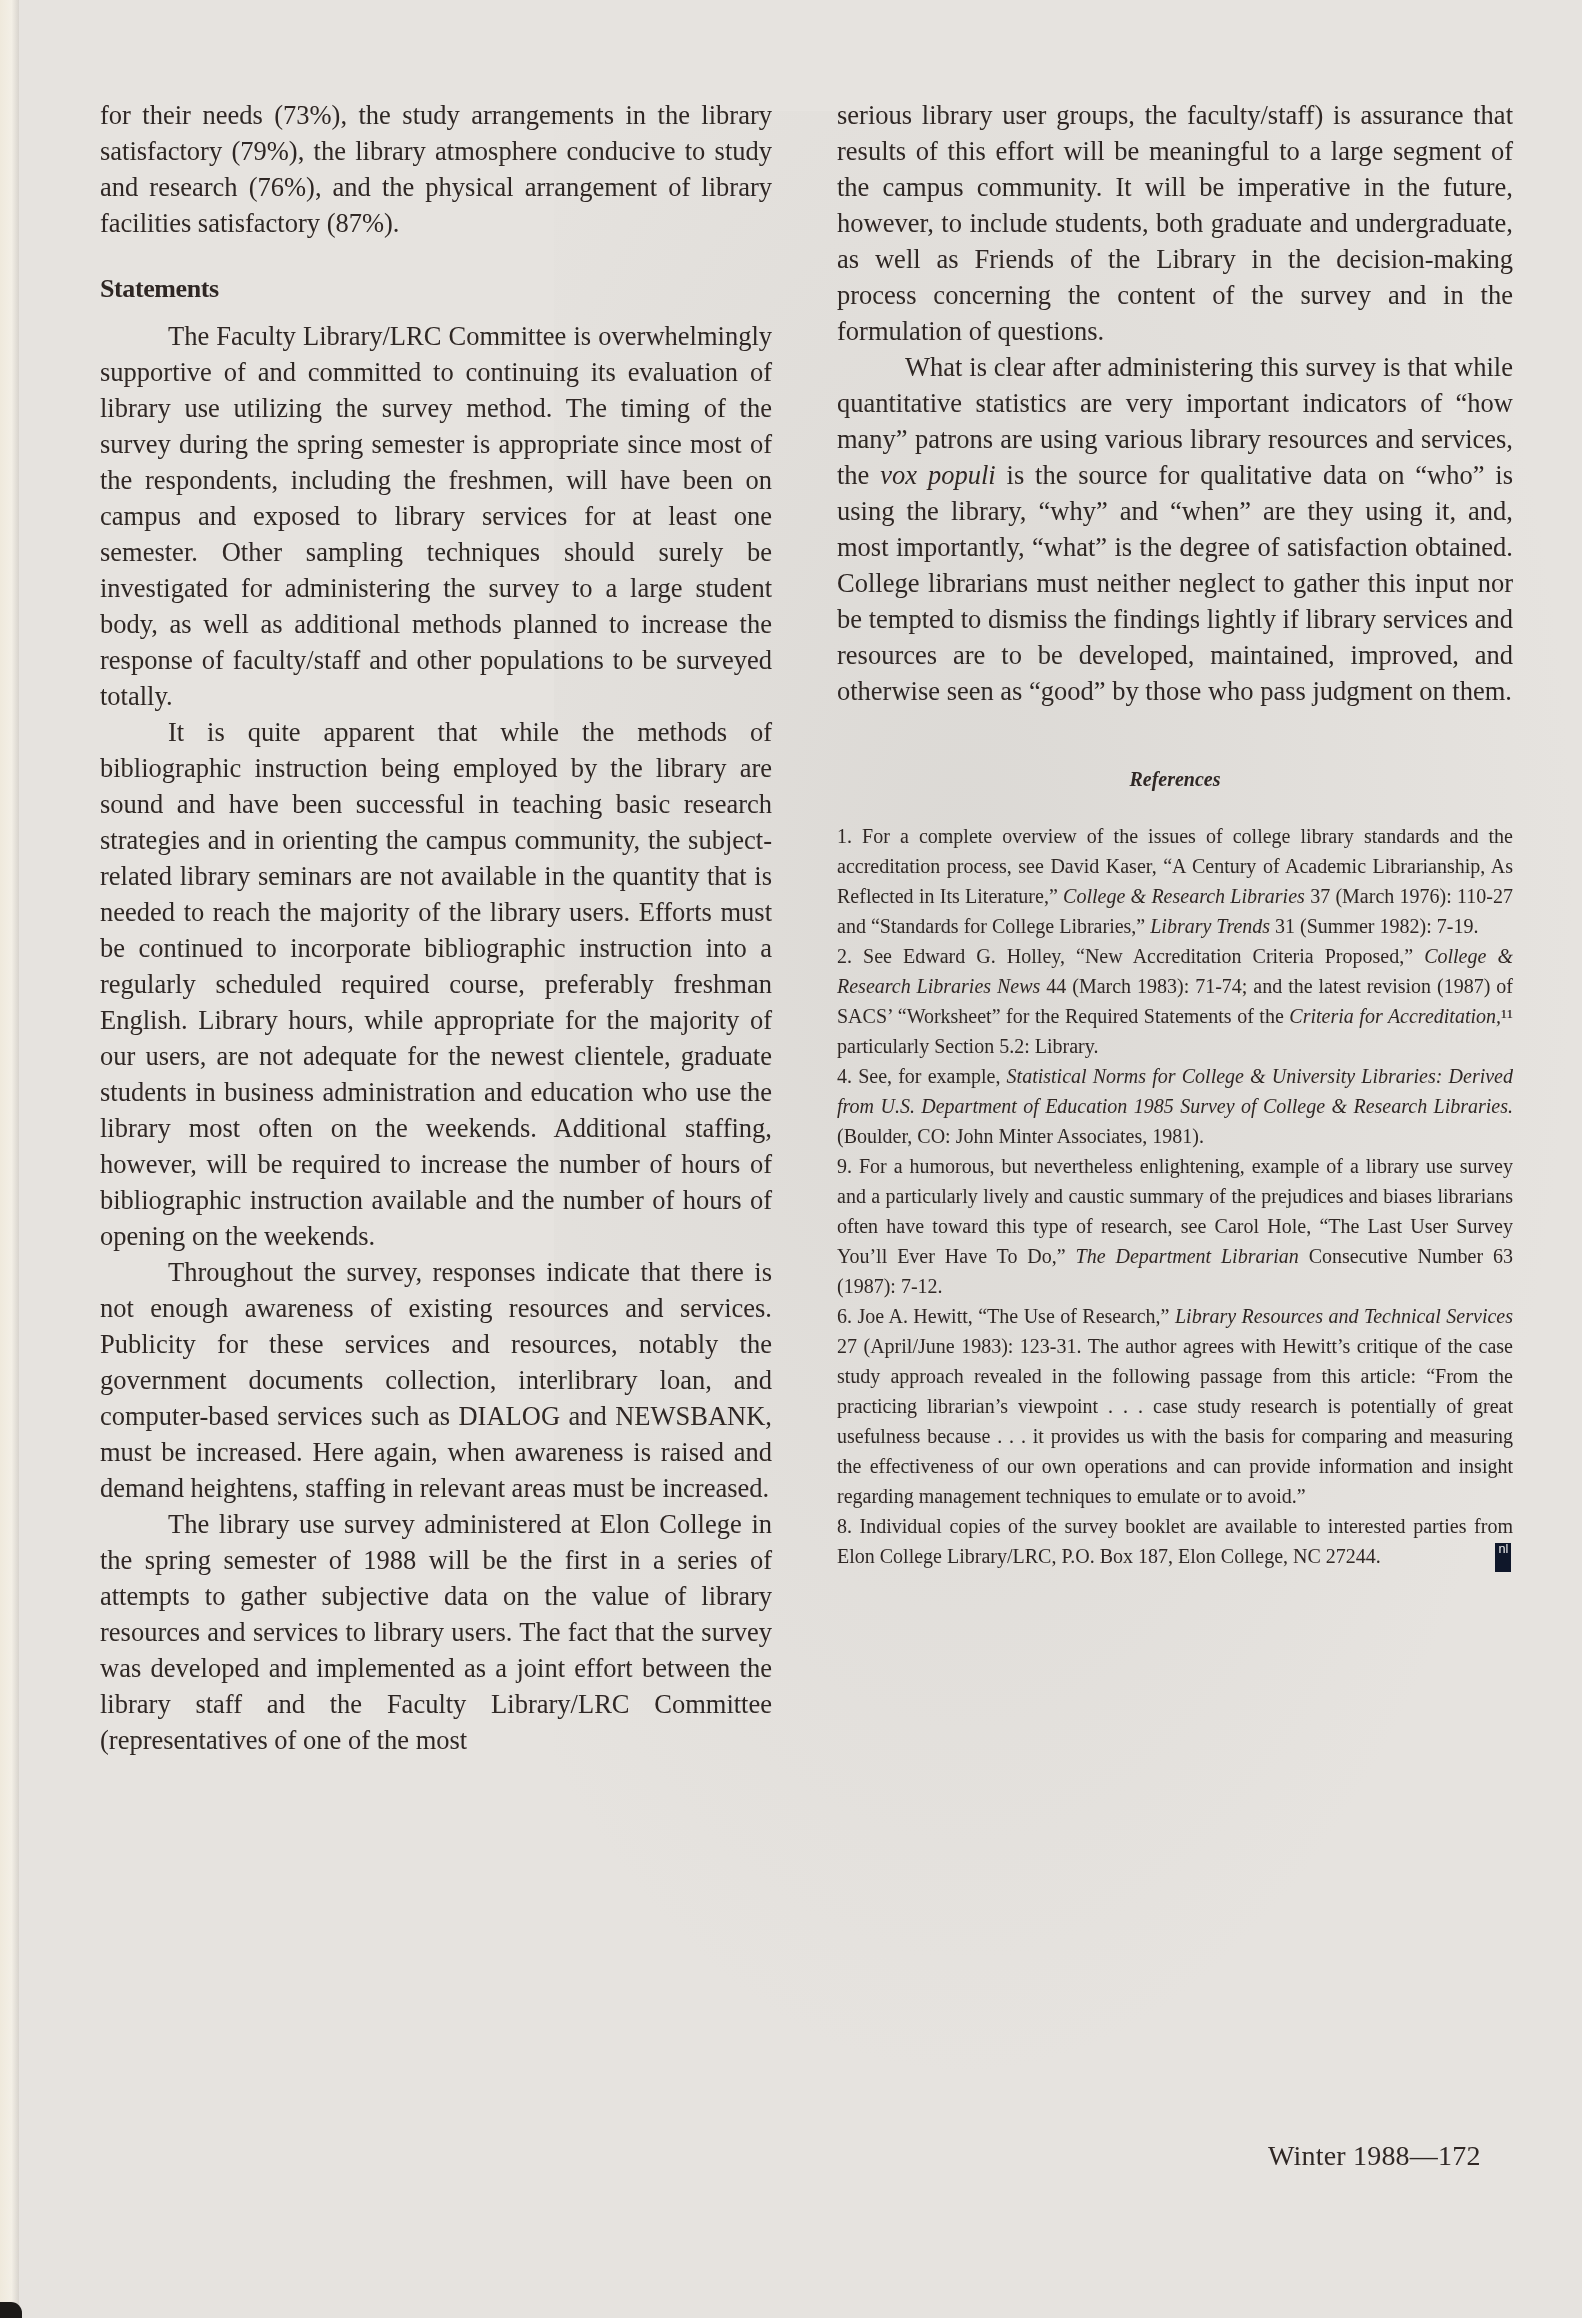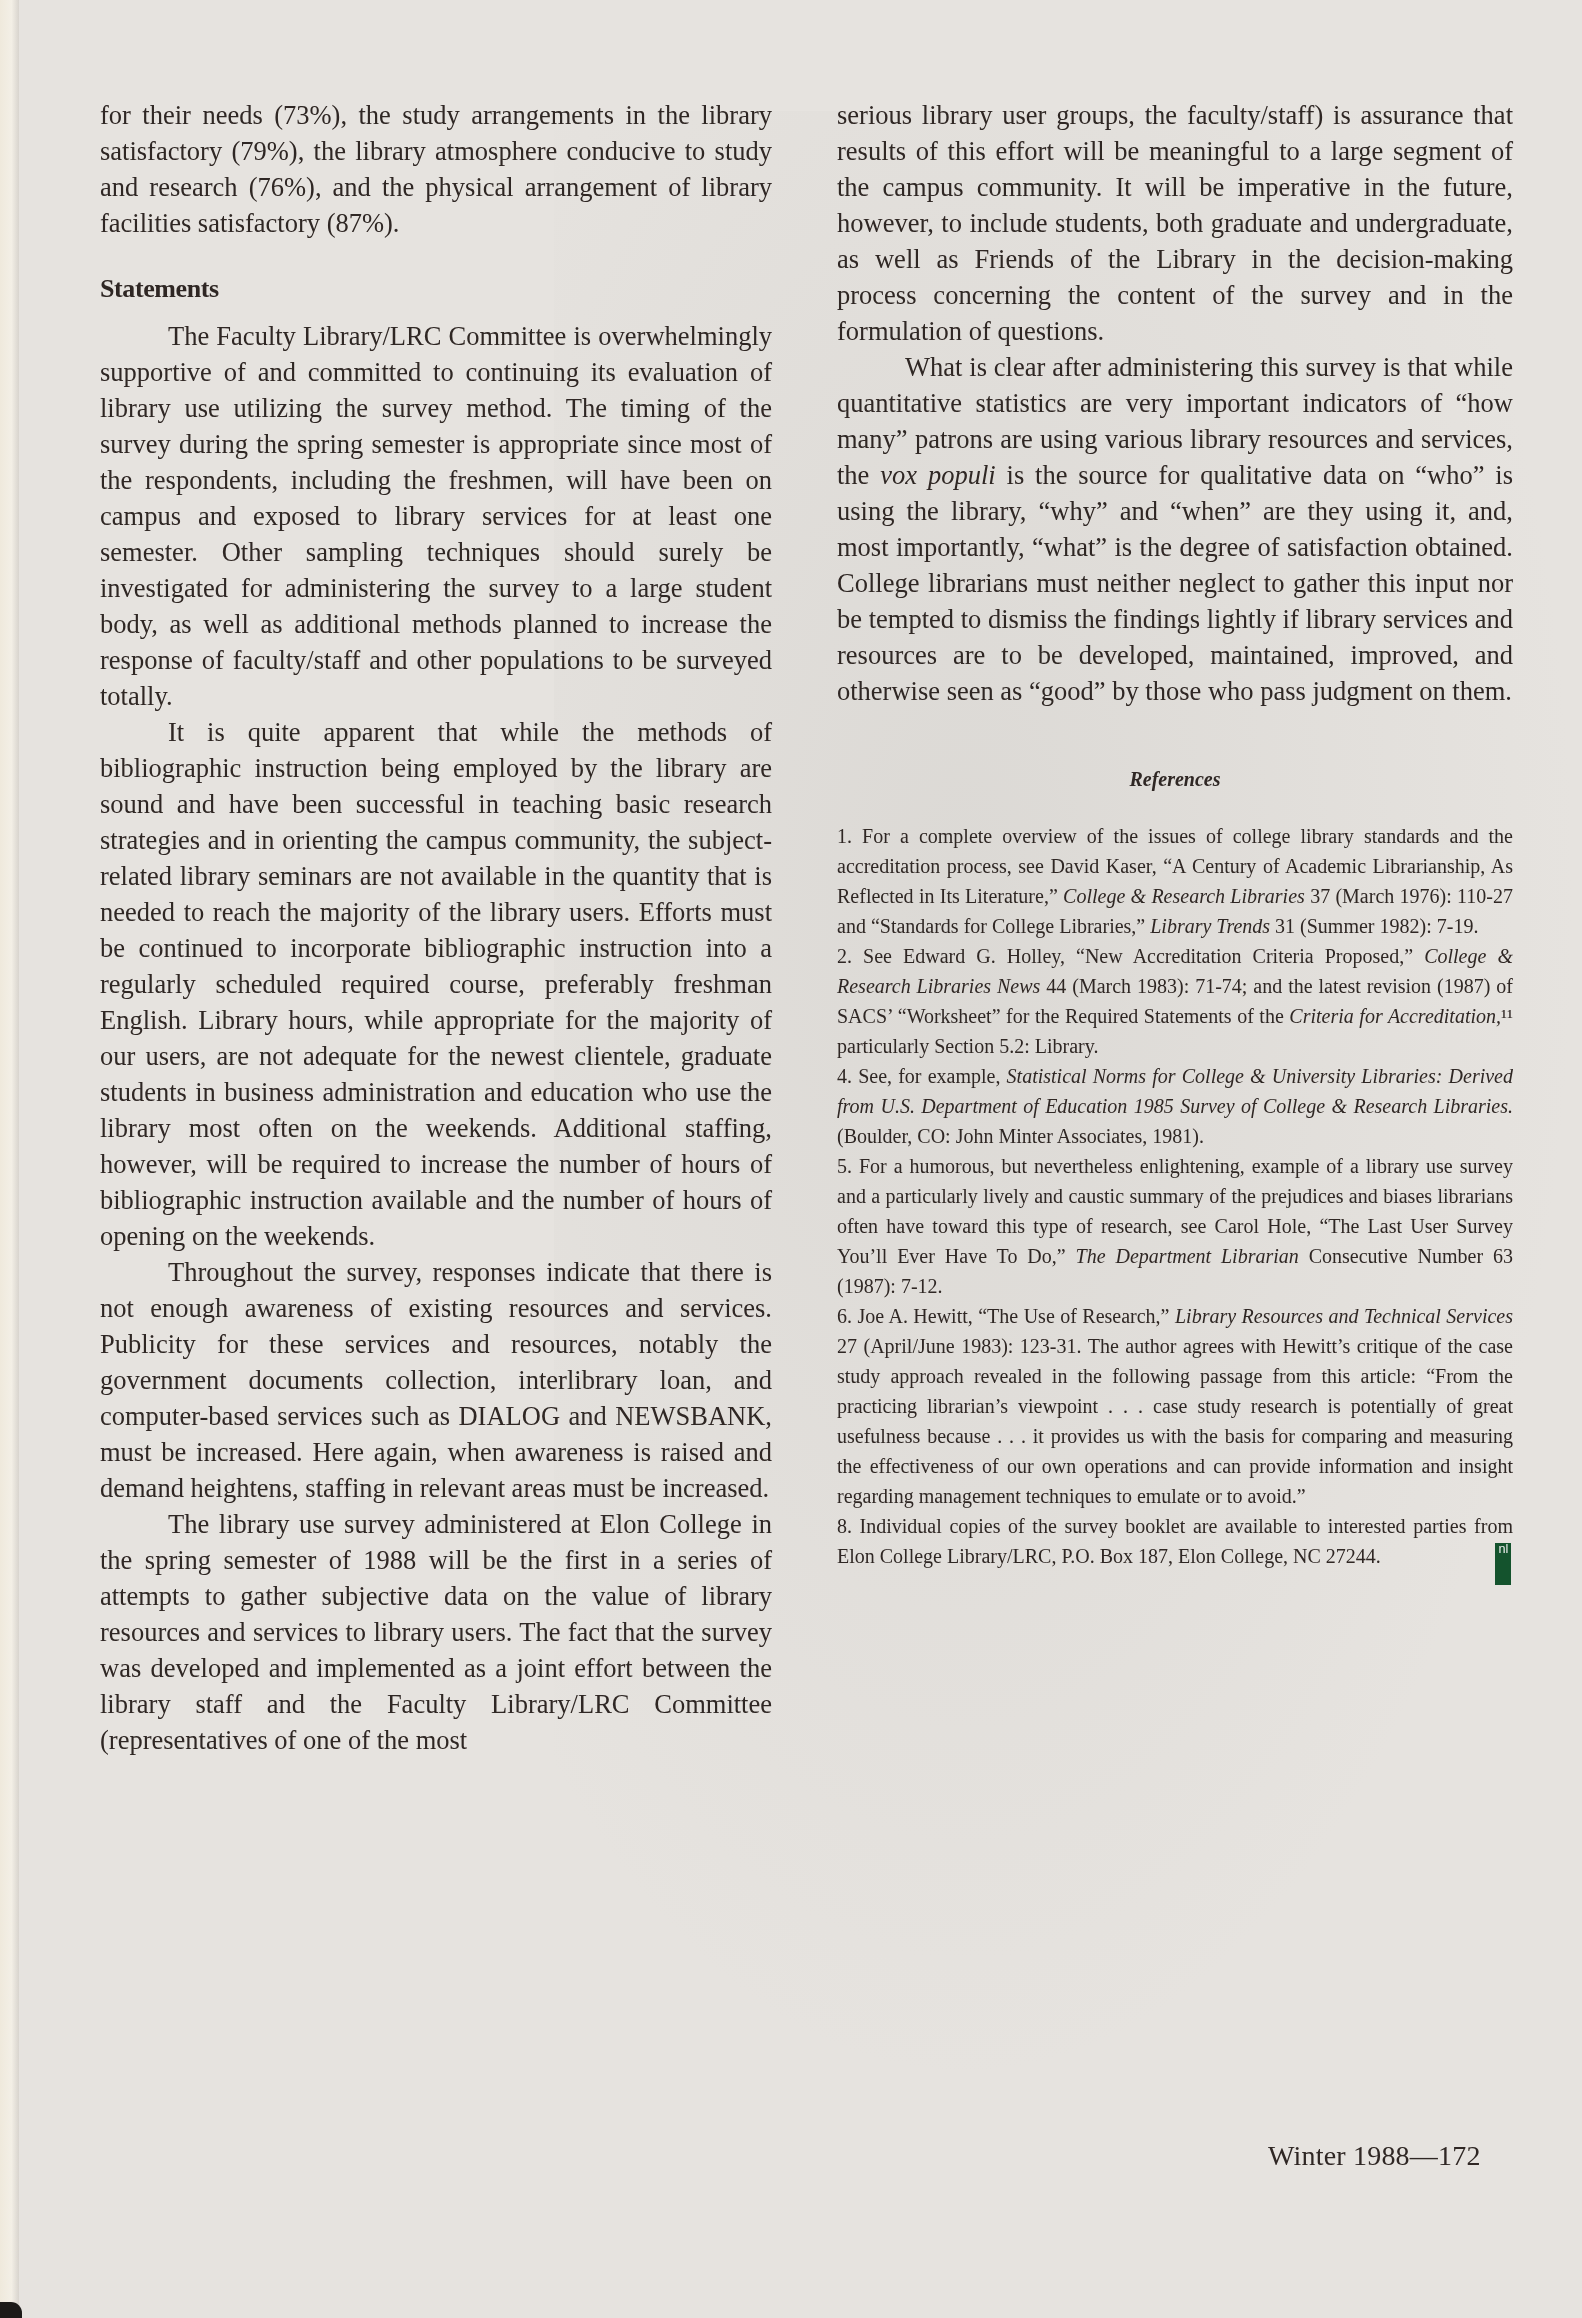--- a/index.html
+++ b/index.html
@@ -40,21 +40,21 @@
     font-style: italic;
   }
   .refs { font-size: 20px; line-height: 30px; text-align: justify; }
   .refs .ref { margin: 0; }
   .refs i, .col i { font-style: italic; }
   .footer {
     position: absolute; left: 1268px; top: 2140px;
     font-size: 28px; letter-spacing: 0.2px;
   }
   .logo {
-    display: inline-block; width: 16px; height: 42px; background: #14532d;
+    display: inline-block; width: 16px; height: 29px; background: #0f172a;
     color: #eee; font-size: 12.7px; line-height: 12.7px; text-align: center;
     vertical-align: middle; float: right; margin-top: 1.6px; margin-right: 1.6px;
     font-family: "Liberation Sans", sans-serif;
   }
 </style>
 </head>
 <body>
 
 <div class="page-edge"></div>
 <div class="page-edge-dark"></div>
@@ -71,21 +71,21 @@
 
 <div class="col col-right">
   <p>serious library user groups, the faculty/staff) is assurance that results of this effort will be meaningful to a large segment of the campus community. It will be imperative in the future, however, to include students, both graduate and undergraduate, as well as Friends of the Library in the decision-making process concerning the content of the survey and in the formulation of questions.</p>
   <p class="indent"><span>What is clear after administering this survey is that while quantitative statistics are very important indicators of “how many” patrons are using various library resources and services, the </span><i>vox populi</i><span> is the source for qualitative data on “who” is using the library, “why” and “when” are they using it, and, most importantly, “what” is the degree of satisfaction obtained. College librarians must neither neglect to gather this input nor be tempted to dismiss the findings lightly if library services and resources are to be developed, maintained, improved, and otherwise seen as “good” by those who pass judgment on them.</span></p>
 
   <div class="refs-title">References</div>
   <div class="refs" id="refs">
       <p class="ref"><span>1. For a complete overview of the issues of college library standards and the accreditation process, see David Kaser, “A Century of Academic Librarianship, As Reflected in Its Literature,” </span><i>College &amp; Research Libraries</i><span> 37 (March 1976): 110-27 and “Standards for College Libraries,” </span><i>Library Trends</i><span> 31 (Summer 1982): 7-19.</span></p>
       <p class="ref"><span>2. See Edward G. Holley, “New Accreditation Criteria Proposed,” </span><i>College &amp; Research Libraries News</i><span> 44 (March 1983): 71-74; and the latest revision (1987) of SACS’ “Worksheet” for the Required Statements of the </span><i>Criteria for Accreditation,</i><span>¹¹ particularly Section 5.2: Library.</span></p>
       <p class="ref"><span>4. See, for example, </span><i>Statistical Norms for College &amp; University Libraries: Derived from U.S. Department of Education 1985 Survey of College &amp; Research Libraries.</i><span> (Boulder, CO: John Minter Associates, 1981).</span></p>
-      <p class="ref"><span>5. For a humorous, but nevertheless enlightening, example of a library use survey and a particularly lively and caustic summary of the prejudices and biases librarians often have toward this type of research, see Carol Hole, “The Last User Survey You’ll Ever Have To Do,” </span><i>The Department Librarian</i><span> Consecutive Number 63 (1987): 7-12.</span></p>
+      <p class="ref"><span>9. For a humorous, but nevertheless enlightening, example of a library use survey and a particularly lively and caustic summary of the prejudices and biases librarians often have toward this type of research, see Carol Hole, “The Last User Survey You’ll Ever Have To Do,” </span><i>The Department Librarian</i><span> Consecutive Number 63 (1987): 7-12.</span></p>
       <p class="ref"><span>6. Joe A. Hewitt, “The Use of Research,” </span><i>Library Resources and Technical Services</i><span> 27 (April/June 1983): 123-31. The author agrees with Hewitt’s critique of the case study approach revealed in the following passage from this article: “From the practicing librarian’s viewpoint . . . case study research is potentially of great usefulness because . . . it provides us with the basis for comparing and measuring the effectiveness of our own operations and can provide information and insight regarding management techniques to emulate or to avoid.”</span></p>
       <p class="ref"><span>8. Individual copies of the survey booklet are available to interested parties from Elon College Library/LRC, P.O. Box 187, Elon College, NC 27244.</span><span class="logo">nl</span></p>
     </div>
 </div>
 
 <div class="footer">
   <span>Winter 1988</span><span>—</span><span>172</span>
 </div>
 
 

